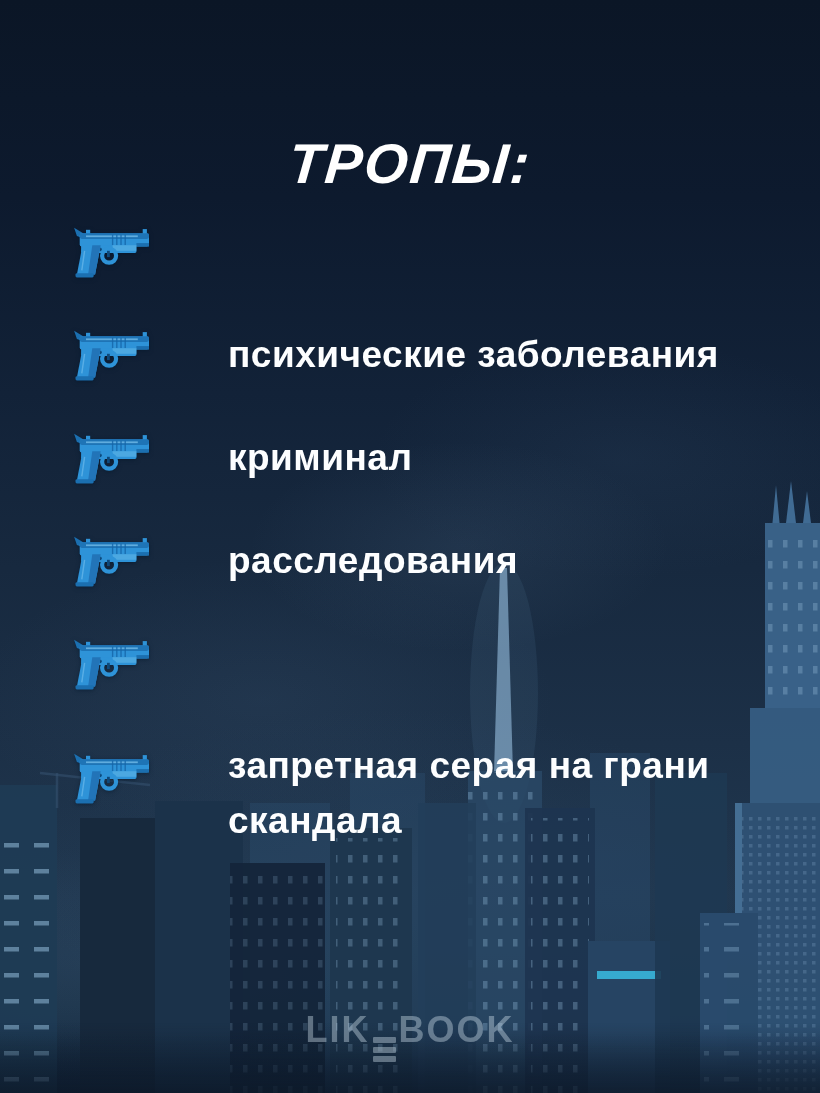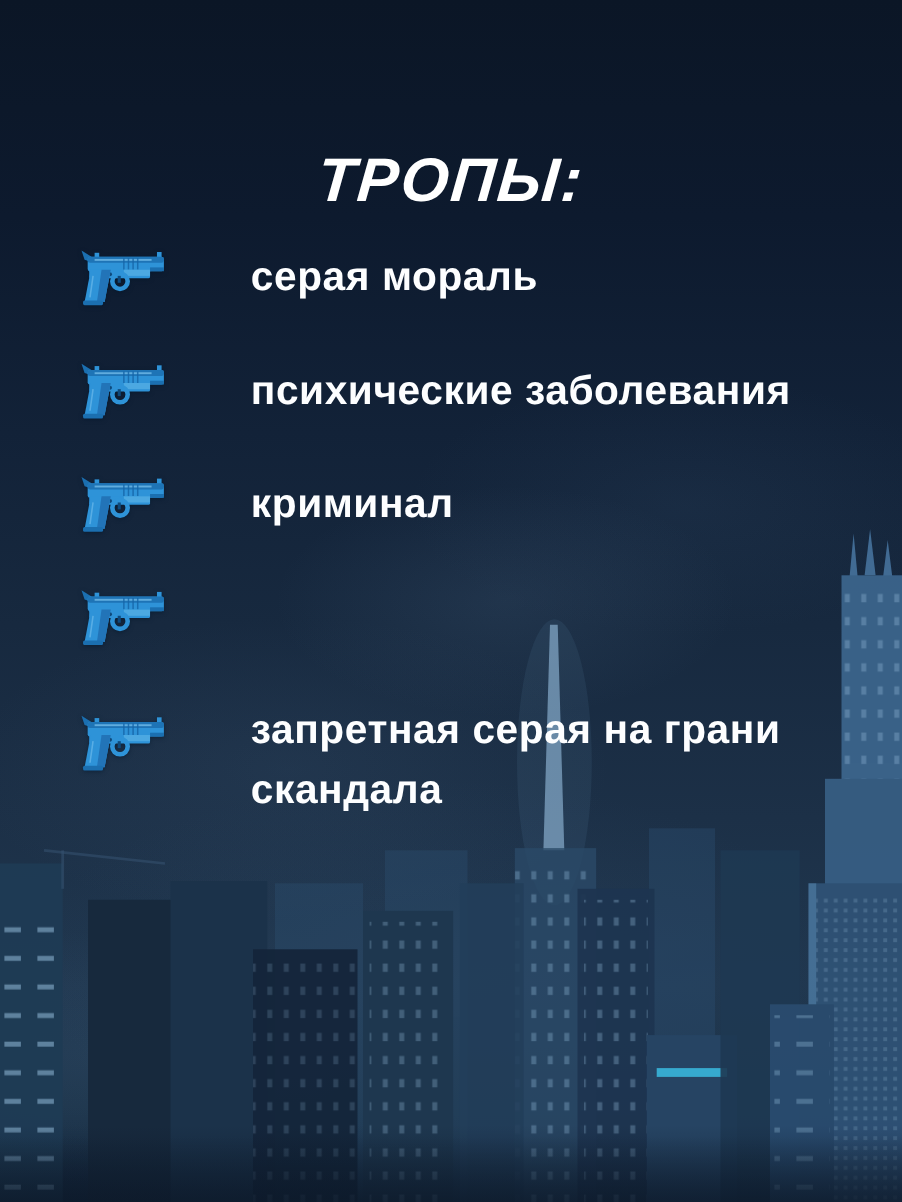--- a/index.html
+++ b/index.html
@@ -157,21 +157,20 @@
 
   <h1 class="title">ТРОПЫ:</h1>
 
   <div class="trope-list">
     <div class="row">
       <span class="icon-box">
           <svg class="gun">
             <use href="#pistol"></use>
           </svg>
         </span>
-      <span class="label">серая мораль</span>
     </div>
     <div class="row">
       <span class="icon-box">
           <svg class="gun">
             <use href="#pistol"></use>
           </svg>
         </span>
       <span class="label">психические заболевания</span>
     </div>
     <div class="row">
@@ -181,24 +180,39 @@
           </svg>
         </span>
       <span class="label">криминал</span>
     </div>
     <div class="row">
       <span class="icon-box">
           <svg class="gun">
             <use href="#pistol"></use>
           </svg>
         </span>
+      <span class="label">расследования</span>
+    </div>
+    <div class="row">
+      <span class="icon-box">
+          <svg class="gun">
+            <use href="#pistol"></use>
+          </svg>
+        </span>
     </div>
     <div class="row row-tall">
       <span class="icon-box">
           <svg class="gun">
             <use href="#pistol"></use>
           </svg>
         </span>
       <span class="label">запретная серая на грани скандала</span>
     </div>
   </div>
 
+  <div class="logo">
+    <span>LIK</span><span class="logo-e">
+        <i></i>
+        <i></i>
+        <i></i>
+      </span><span>BOOK</span>
+  </div>
 </div>
 
 </body></html>

